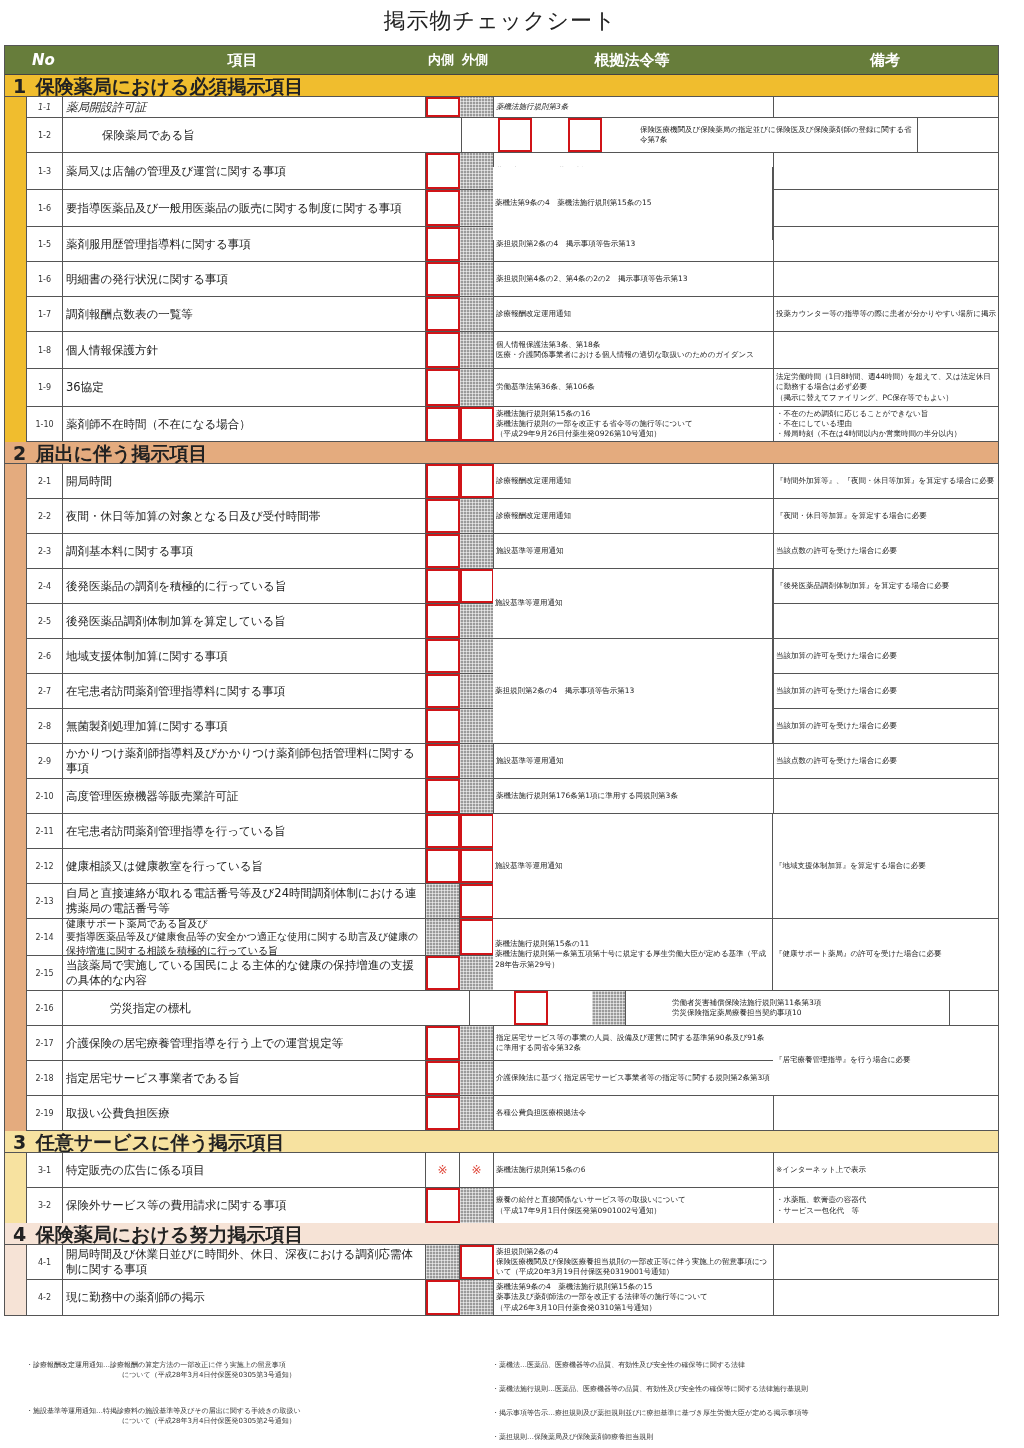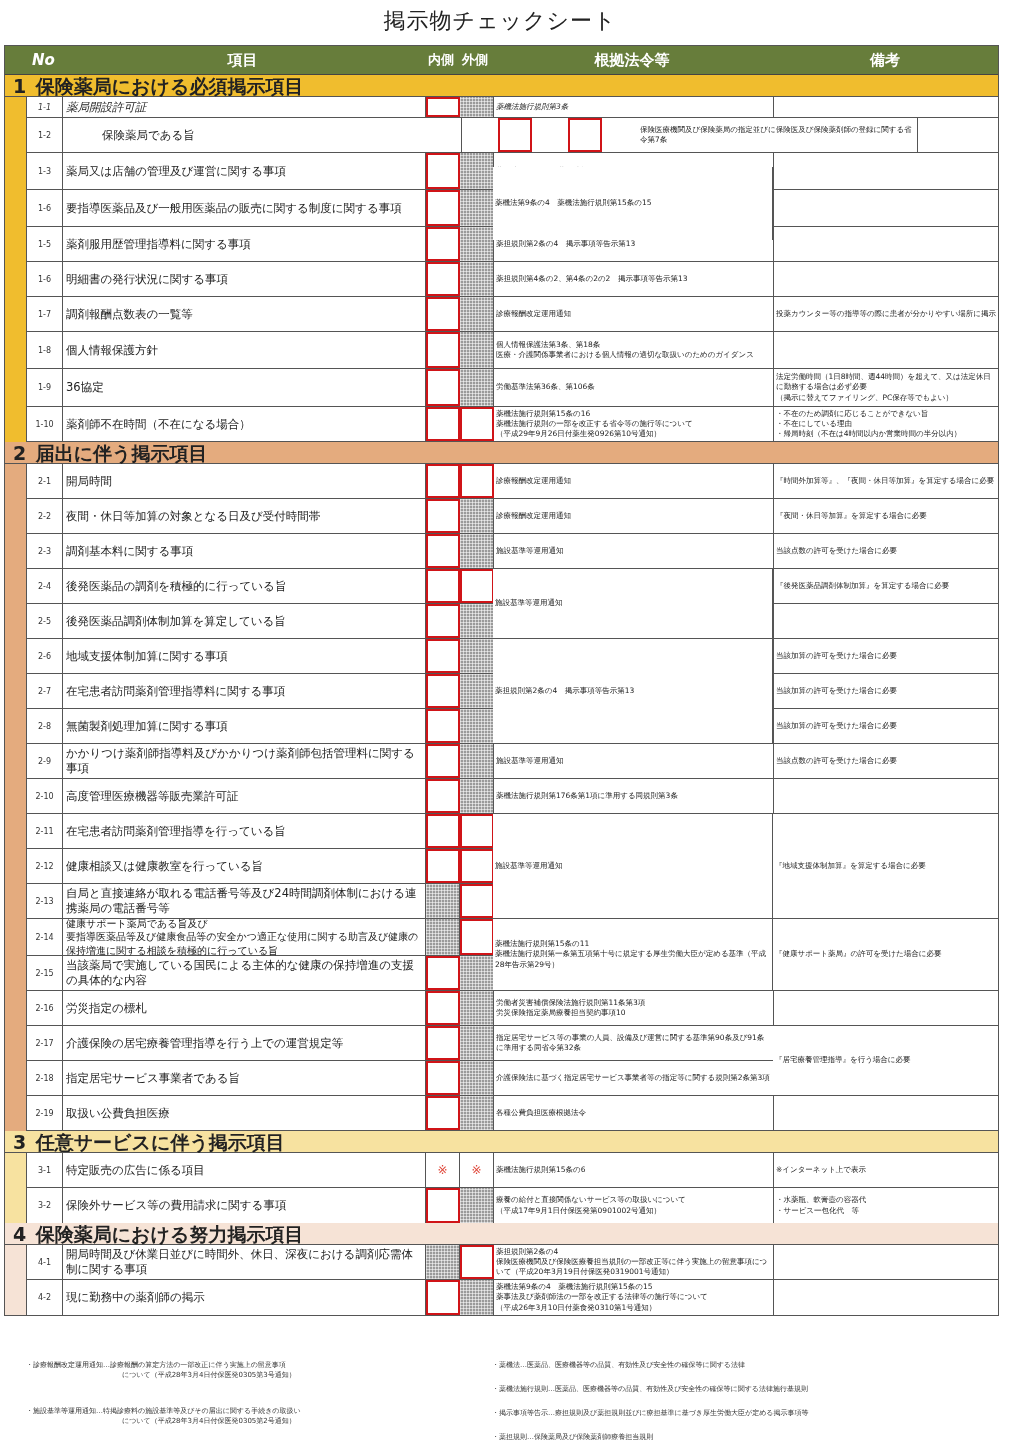--- a/index.html
+++ b/index.html
@@ -326,21 +326,21 @@
        <div class="c-note">『健康サポート薬局』の許可を受けた場合に必要</div>
             </div>
             <div class="row" style="height: 35px;">
               <div class="c-no">2-15</div>
        <div class="c-item" style="white-space:pre-line">当該薬局で実施している国民による主体的な健康の保持増進の支援の具体的な内容</div>
        <div class="c-box check"></div>
               <div class="c-box hatch"></div>
        <div class="c-law"></div>
        <div class="c-note"></div>
             </div>
-            <div class="row" style="height: 35px;">
+            <div class="row" style="height: 35px; gap: 44px;">
               <div class="c-no">2-16</div>
        <div class="c-item" style="white-space:pre-line">労災指定の標札</div>
        <div class="c-box check"></div>
               <div class="c-box hatch"></div>
        <div class="c-law">労働者災害補償保険法施行規則第11条第3項
 労災保険指定薬局療養担当契約事項10</div>
             </div>
             <div class="row" style="height: 35px;">
               <div class="c-no">2-17</div>
        <div class="c-item" style="white-space:pre-line">介護保険の居宅療養管理指導を行う上での運営規定等</div>

